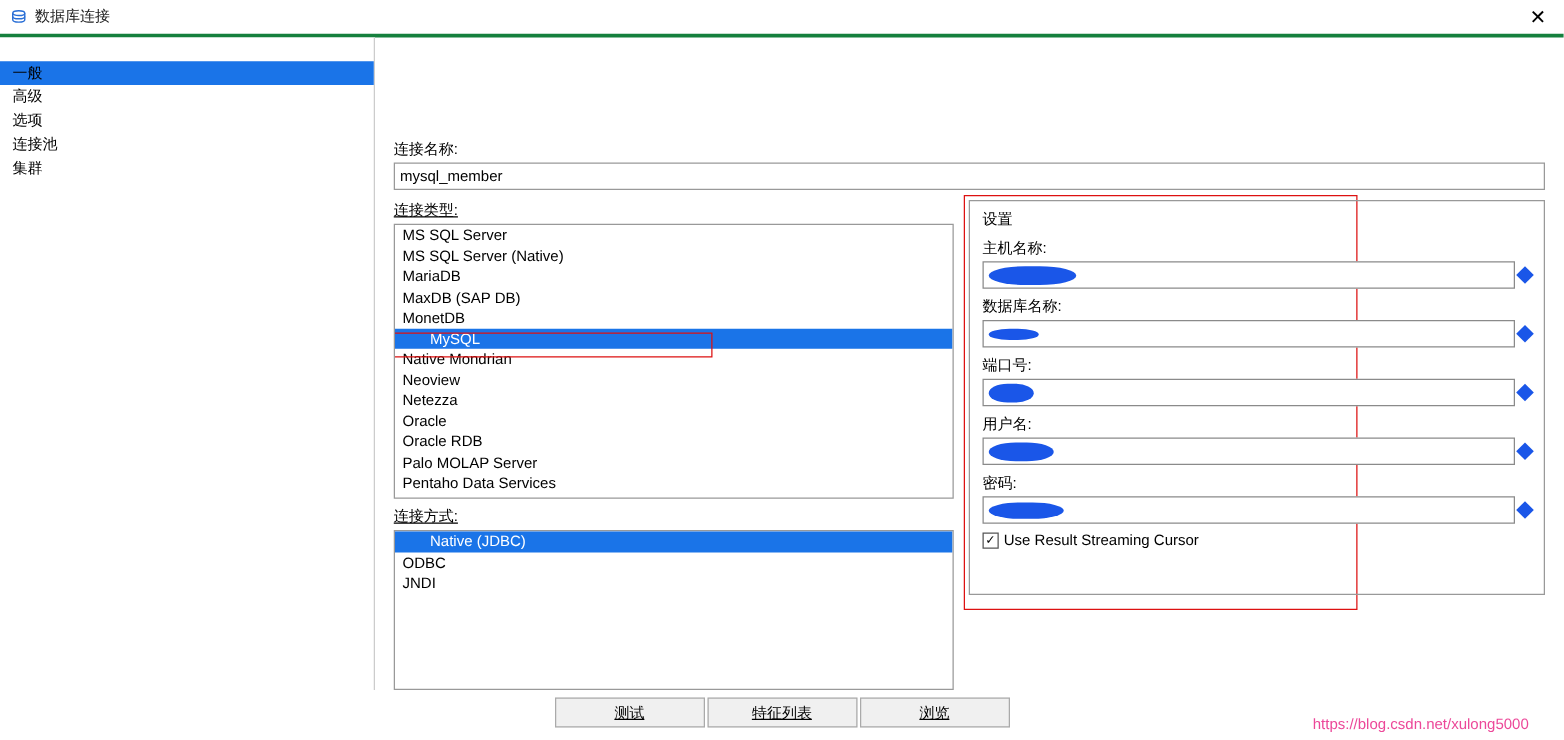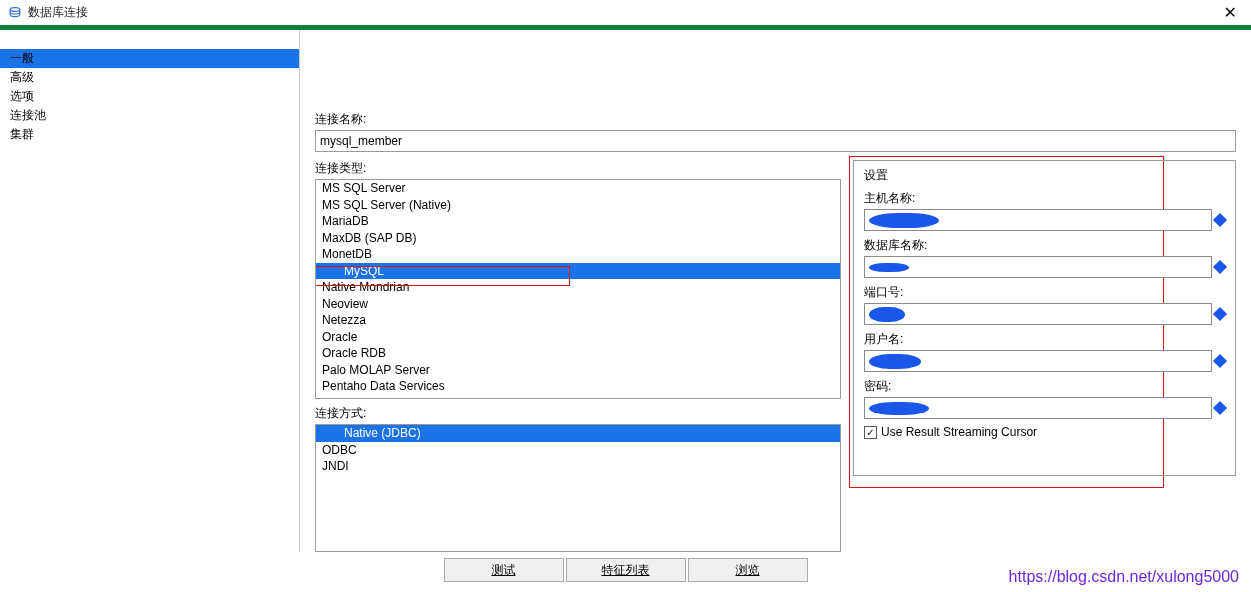--- a/index.html
+++ b/index.html
@@ -1,30 +1,30 @@
 <!DOCTYPE html>
 <html><head>
 <meta charset="utf-8">
 <style>
   * { box-sizing: border-box; font-family: "Microsoft YaHei", "Segoe UI", Arial, sans-serif; font-size: 12px; }
   body { margin: 0; background: #fff; width: 1251px; height: 592px; overflow: hidden; position: relative; }
-  .titlebar { height: 30px; border-bottom: 5px solid #15803d; display: flex; align-items: center; padding: 0 8px; }
+  .titlebar { height: 30px; border-bottom: 3px solid #15803d; display: flex; align-items: center; padding: 0 8px; }
   .titlebar .icon { width: 14px; height: 14px; margin-right: 6px; }
   .titlebar .title { flex: 1; color: #222; }
   .titlebar .close { font-size: 16px; cursor: pointer; padding: 0 6px; }
   .body { display: flex; height: 522px; }
   .sidebar { width: 300px; background: #fff; border-right: 1px solid #ccc; padding-top: 19px; }
   .sidebar-item { padding: 1px 10px; cursor: pointer; }
   .sidebar-item.selected { background: #1a74e8; color: #000000; }
   .main { flex: 1; padding: 15px 15px 0 15px; display: flex; flex-direction: column; justify-content: flex-end; }
   .main-top { margin-top: 45px; }
   .fld-label { margin-bottom: 2px; }
   .text-input { width: 100%; border: 1px solid #999; padding: 2px 4px; height: 22px; background: #fff; }
   .cols { display: flex; gap: 12px; margin-top: 8px; align-items: stretch; }
-  .left-col { width: 526px; display: flex; flex-direction: column; }
+  .left-col { width: 448px; display: flex; flex-direction: column; text-decoration: underline; }
   .listbox { border: 1px solid #999; background: #fff; overflow: hidden; position: relative; }
   .listbox.types { height: 220px; }
   .listbox.methods { height: 128px; }
   .list-scroll { position: absolute; inset: 0; overflow-y: scroll; }
   .list-scroll.noscroll { overflow: hidden; }
   .list-item { padding: 0 6px; line-height: 16.5px; cursor: pointer; white-space: nowrap; }
   .list-item.selected { background: #1a74e8; color: #fff; padding-left: 28px; }
   .red-box-left { position: absolute; border: 1px solid #d11; pointer-events: none; }
   .right-col { flex: 1; position: relative; }
   .settings-wrap { position: relative; height: 100%; }
@@ -34,21 +34,21 @@
   .field-row { margin-bottom: 6px; }
   .field-row label { display: block; margin-bottom: 2px; }
   .input-line { display: flex; align-items: center; gap: 3px; }
   .masked-input { flex: 1; border: 1px solid #8a8a8a; height: 22px; background: #fff; position: relative; overflow: hidden; }
   .mask-blob { position: absolute; background: #1a56e8; border-radius: 50% / 60%; }
   .diamond { width: 10px; height: 10px; background: #1a56e8; transform: rotate(45deg); cursor: pointer; flex: 0 0 auto; }
   .chk-row { display: flex; align-items: center; gap: 4px; margin-top: 3px; }
   .chk { width: 13px; height: 13px; border: 1px solid #555; display: flex; align-items: center; justify-content: center; font-size: 10px; background:#fff; }
   .footer { height: 40px; display: flex; justify-content: center; align-items: flex-start; gap: 2px; padding-top: 5px; border-top: 1px solid #ffffff00; text-decoration: underline; }
   .btn { width: 120px; height: 24px; border: 1px solid #aaa; background: #f0f0f0; cursor: pointer; text-align: center; line-height: 22px; }
-  .watermark { position: absolute; right: 12px; bottom: 6px; color: #6d28d9; font-size: 16px; pointer-events: none; }
+  .watermark { position: absolute; right: 28px; bottom: 6px; color: #ec4899; font-size: 12px; pointer-events: none; }
   ::-webkit-scrollbar { width: 16px; }
   ::-webkit-scrollbar-track { background: #f0f0f0; }
   ::-webkit-scrollbar-thumb { background: #c8c8c8; border: 1px solid #b8b8b8; }
 </style>
 </head>
 <body>
 
 <div class="titlebar">
   <svg class="icon" viewBox="0 0 16 16">
     <ellipse cx="8" cy="4" rx="5.5" ry="2.2" fill="none" stroke="#2a6fd6" stroke-width="1.3"></ellipse>

